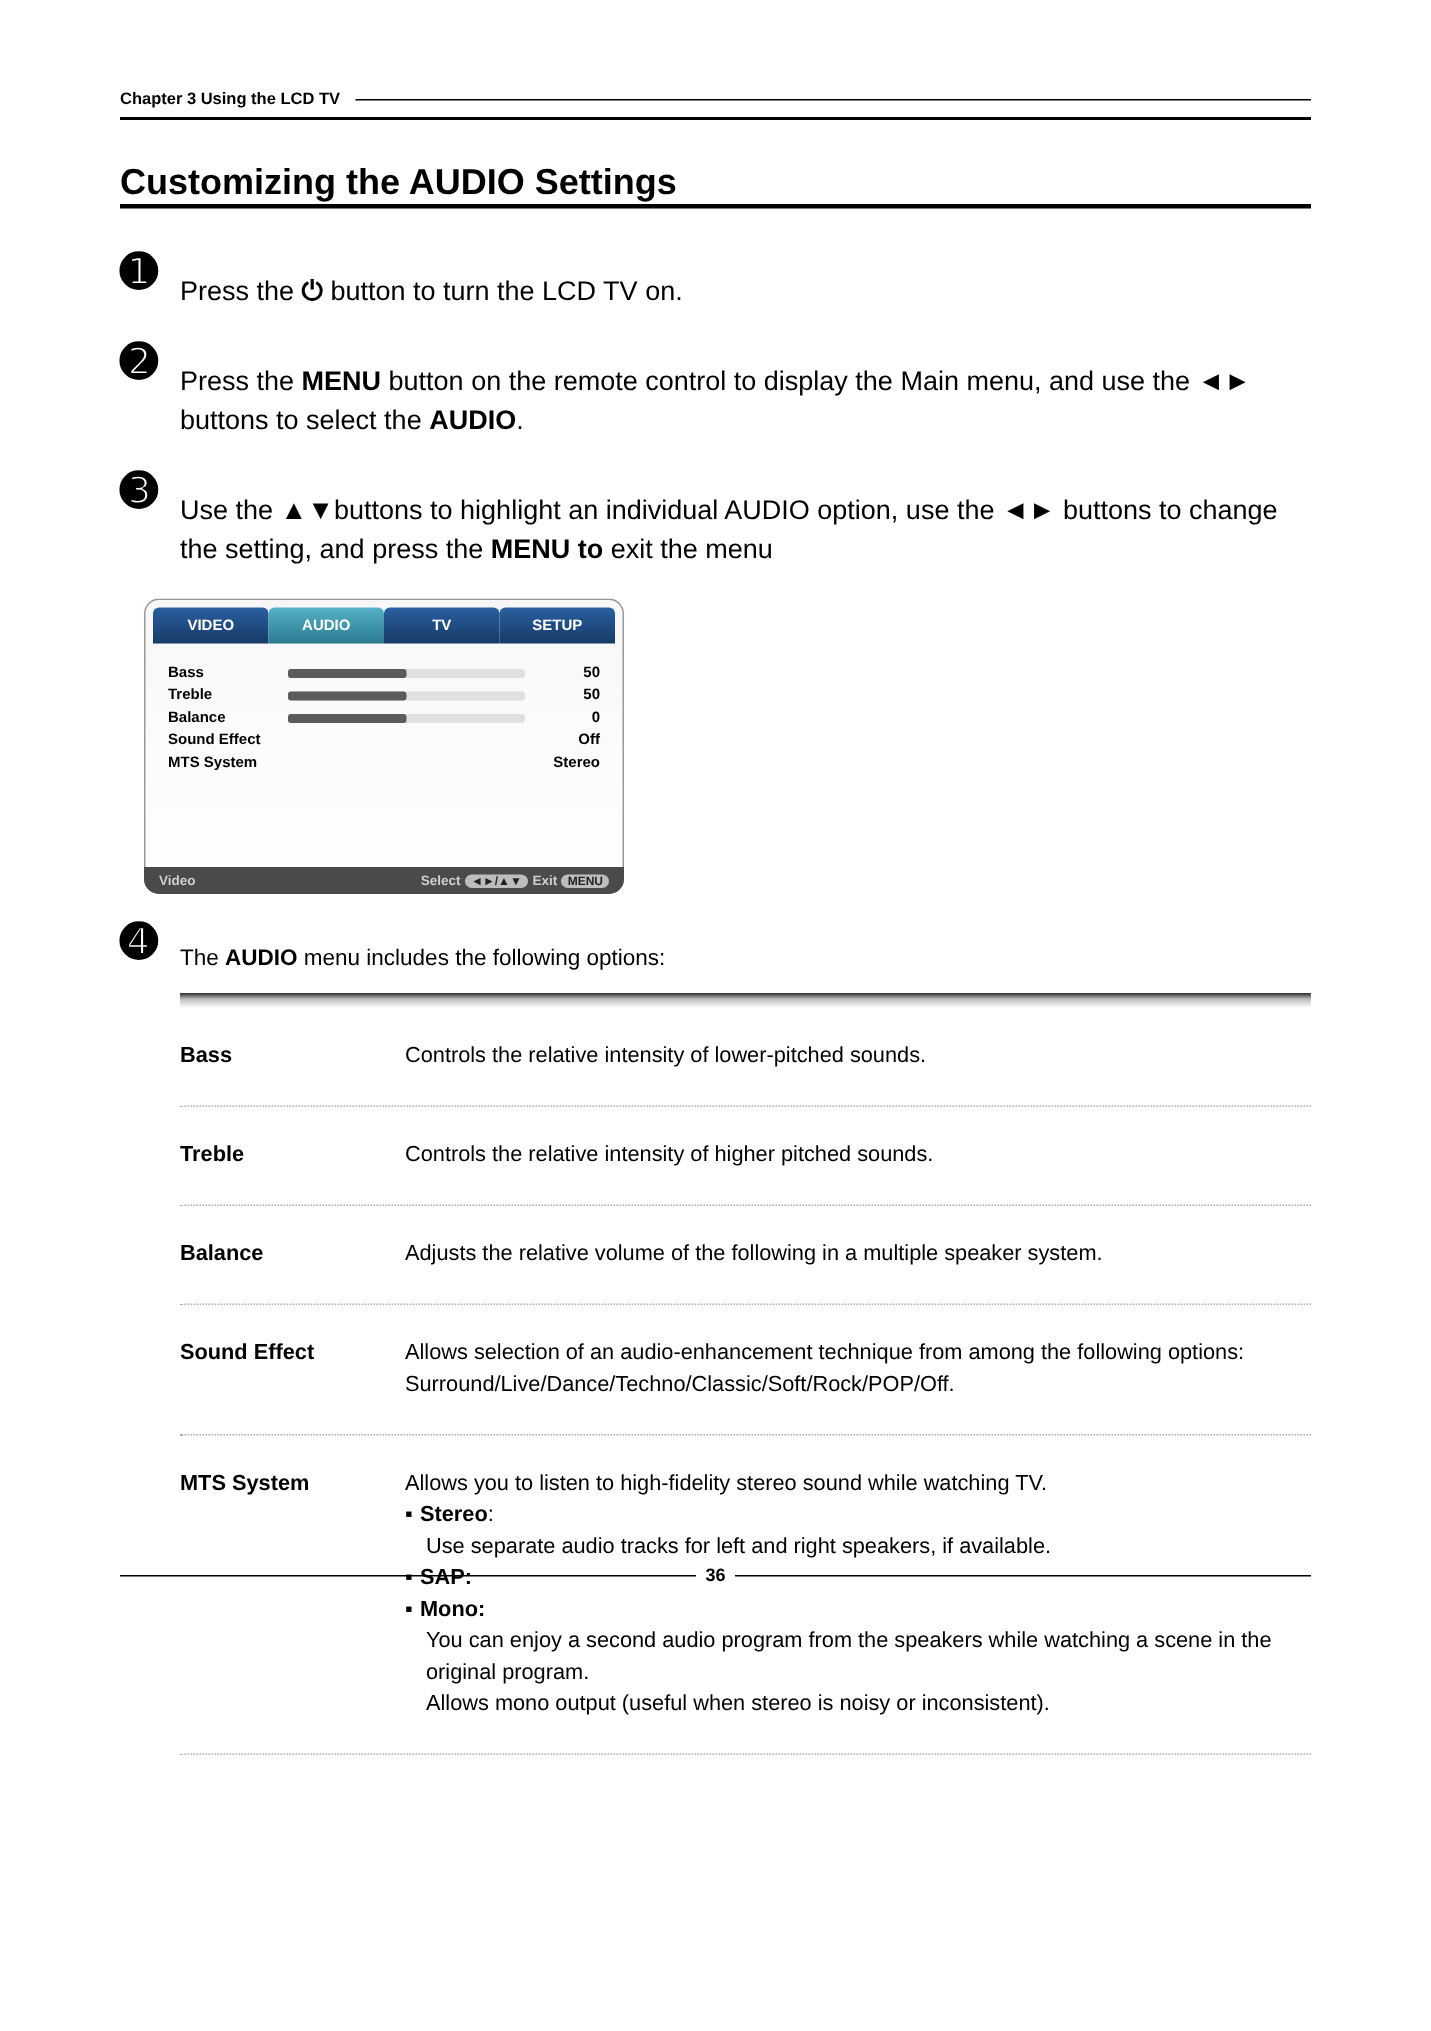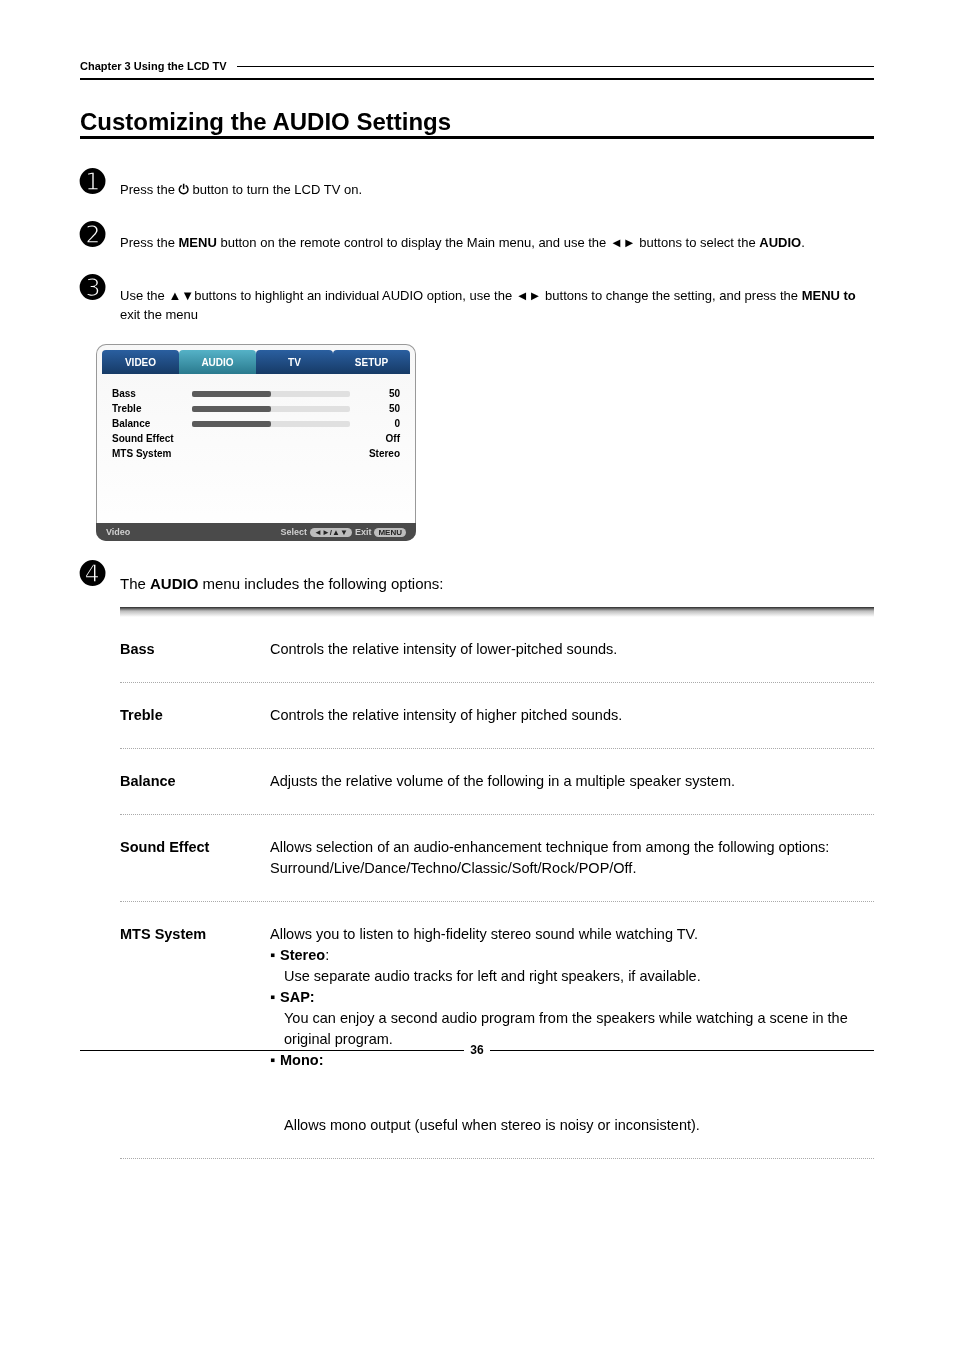--- a/index.html
+++ b/index.html
@@ -6,21 +6,21 @@
   html, body { width: 954px; height: 1354px; background: #fff; font-family: Arial, Helvetica, sans-serif; color: #000; }
   .page { width: 954px; height: 1107px; padding: 60px 80px 40px 80px; position: relative; }
   .chapter-row { font-size: 11px; font-weight: bold; display: flex; align-items: center; gap: 10px; margin-bottom: 6px; }
   .chapter-row .line { flex: 1; height: 1px; background: #000; }
   .top-rule { height: 2px; background: #000; margin-bottom: 28px; }
   h1 { font-size: 24px; font-weight: bold; }
   .h1-rule { height: 3px; background: #000; margin-bottom: 28px; }
   .steps { padding-left: 0; }
   .step { display: flex; align-items: flex-start; margin-bottom: 20px; }
   .step-num { width: 40px; flex: 0 0 40px; font-size: 30px; line-height: 30px; font-weight: bold; }
-  .step-body { flex: 1; font-size: 13px; line-height: 1.45; padding-top: 14px; }
+  .step-body { flex: 1; font-size: 18px; line-height: 1.45; padding-top: 14px; }
   .step-body .bold { font-weight: bold; }
 
   
   .osd-wrap { margin-left: 16px; margin-top: 2px; margin-bottom: 18px; }
   .osd { width: 320px; border-radius: 10px; overflow: hidden; background: linear-gradient(#f7f7f7,#ffffff); box-shadow: 0 0 0 1px #999 inset; }
   .osd-tabs { display: flex; padding: 6px 6px 0 6px; gap: 0; }
   .osd-tab { flex: 1; height: 24px; font-size: 10px; font-weight: bold; color: #fff; display: flex; align-items: center; justify-content: center; border-radius: 4px 4px 0 0; }
   .tab-video { background: linear-gradient(#2a5fa0,#163a66); }
   .tab-audio { background: linear-gradient(#55b2c7,#2a7a8e); }
   .tab-tv    { background: linear-gradient(#2a5fa0,#163a66); }
@@ -168,23 +168,23 @@
       <div class="opt-name">Sound Effect</div>
       <div class="opt-desc">Allows selection of an audio-enhancement technique from among the following options: Surround/Live/Dance/Techno/Classic/Soft/Rock/POP/Off.</div>
     </div>
     <div class="opt-row">
       <div class="opt-name">MTS System</div>
       <div class="opt-desc">
         <span class="sub">Allows you to listen to high-fidelity stereo sound while watching TV.</span>
         <span class="sub"><span class="bullet">▪</span><span class="subhead">Stereo</span>:</span>
         <span class="sub" style="padding-left:14px;">Use separate audio tracks for left and right speakers, if available.</span>
         <span class="sub"><span class="bullet">▪</span><span class="subhead">SAP:</span></span>
+        <span class="sub"><span class="bullet">▪</span><span class="subhead">Mono:</span></span>
         <span class="sub" style="padding-left:14px;">You can enjoy a second audio program from the speakers while watching a scene in the original program.</span>
-        <span class="sub"><span class="bullet">▪</span><span class="subhead">Mono:</span></span>
-        <span class="sub" style="padding-left:14px;margin-top:44px;">Allows mono output (useful when stereo is noisy or inconsistent).</span>
+        <span class="sub" style="padding-left:14px;">Allows mono output (useful when stereo is noisy or inconsistent).</span>
       </div>
     </div>
   </div>
 
   <div class="page-footer">
     <div class="fline"></div>
     <div class="pnum">36</div>
     <div class="fline"></div>
   </div>
 

